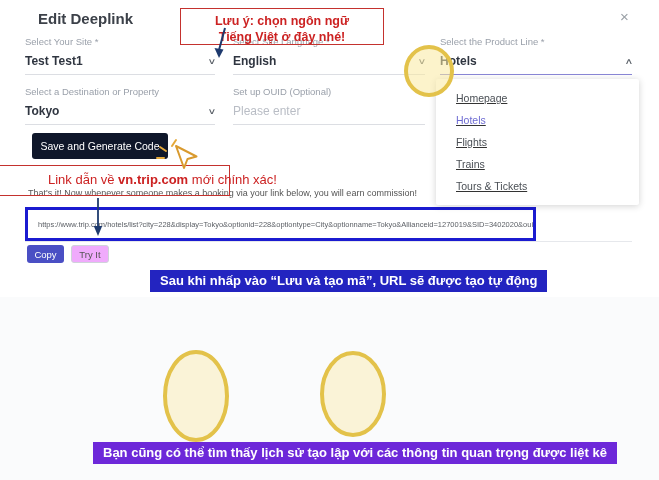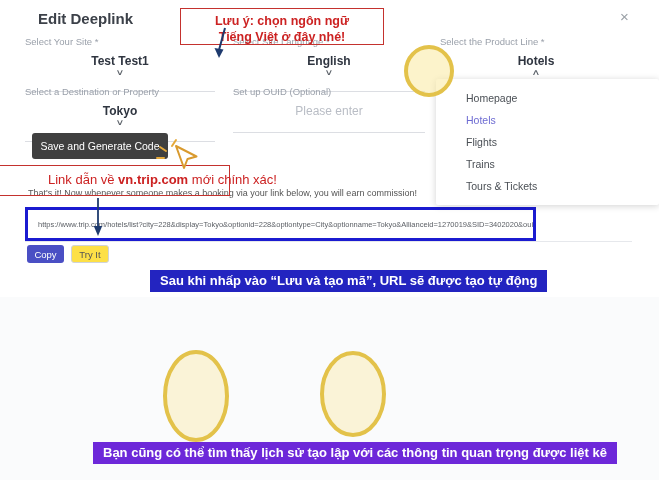--- a/index.html
+++ b/index.html
@@ -6,44 +6,44 @@
   .page{position:relative;width:659px;height:480px;overflow:hidden;background:#fff;
         font-family:"Liberation Sans","DejaVu Sans",sans-serif;color:#333;}
   
   .modal{position:absolute;left:0;top:0;width:659px;height:297px;background:#fff;
          border-bottom:1px solid #e9eaee;}
   .modal-title{position:absolute;left:38px;top:10px;font-size:15px;font-weight:bold;color:#3c4149;}
   .close-x{position:absolute;left:620px;top:8px;font-size:15px;color:#9aa0a6;cursor:pointer;}
   .field{position:absolute;}
   .f-label{font-size:9.5px;color:#9aa0aa;margin-bottom:7px;white-space:nowrap;}
   .f-value{display:flex;justify-content:space-between;align-items:center;
-           font-size:12px;font-weight:bold;color:#2f3540;padding-bottom:14px;
-           border-bottom:1px solid #dcdee3;white-space:nowrap;flex-direction:column;}
+           font-size:12px;font-weight:bold;color:#2f3540;padding-bottom:6px;
+           border-bottom:1px solid #dcdee3;white-space:nowrap;}
   .f-value.placeholder{font-weight:normal;color:#b9bdc5;}
   .f-value.active{border-bottom:1px solid #8a87d6;}
   .chev{font-size:8px;color:#5a6068;transform:scaleX(1.5);font-weight:normal;}
   
   .dropdown{position:absolute;left:436px;top:79px;width:197px;background:#fff;z-index:3;
-            box-shadow:0 1px 7px rgba(0,0,0,.18);border-radius:2px;padding:8px 13px;}
+            box-shadow:0 1px 7px rgba(0,0,0,.18);border-radius:2px;padding:8px 3px;text-decoration:underline;}
   .dd-item{font-size:10.5px;color:#4a4f55;padding:5px 0 5px 17px;cursor:pointer;}
   .dd-item.selected{color:#6d6bd2;}
   
-  .save-btn{position:absolute;left:32px;top:133px;width:136px;height:26px;background:#404040;
+  .save-btn{position:absolute;left:32px;top:133px;width:136px;height:26px;background:#0f172a;
             color:#fff;font-size:10.5px;border:none;border-radius:3px;display:flex;
             align-items:center;justify-content:center;}
   
   .url-underline{position:absolute;left:25px;top:207px;width:607px;height:34px;
                  border-bottom:1px solid #e6e8ec;}
   .url-box{position:absolute;left:25px;top:207px;width:505px;height:28px;
            border:3px solid #1b1bd0;display:flex;align-items:center;z-index:2;background:transparent;}
   .url-text{font-size:7.5px;color:#5c6066;padding-left:10px;white-space:nowrap;overflow:hidden;}
   .copy-btn{position:absolute;left:27px;top:245px;width:37px;height:18px;background:#4a4fc4;
             color:#fff;font-size:9.5px;border:none;border-radius:3px;display:flex;
             align-items:center;justify-content:center;}
-  .try-btn{position:absolute;left:71px;top:245px;width:38px;height:18px;background:#fde047;
+  .try-btn{position:absolute;left:71px;top:245px;width:38px;height:18px;background:#f0abfc;
            color:#555;font-size:9.5px;border:1px solid #cfd3da;border-radius:3px;display:flex;
            align-items:center;justify-content:center;}
   
   .note-top{position:absolute;left:180px;top:8px;width:204px;height:37px;border:1.5px solid #c4322e;
             color:#cc2222;font-size:12.5px;line-height:16px;text-align:center;padding-top:4px;
             box-sizing:border-box;z-index:4;background:transparent;font-weight:bold;}
   .note-link{position:absolute;left:-8px;top:165px;width:238px;height:31px;border:1.5px solid #c4322e;
              box-sizing:border-box;z-index:4;background:transparent;}
   .note-link-text{position:absolute;left:48px;top:172px;font-size:13px;color:#cc2222;white-space:nowrap;z-index:5;}
   .commission{position:absolute;left:28px;top:188px;font-size:9px;color:#555;white-space:nowrap;z-index:1;}

